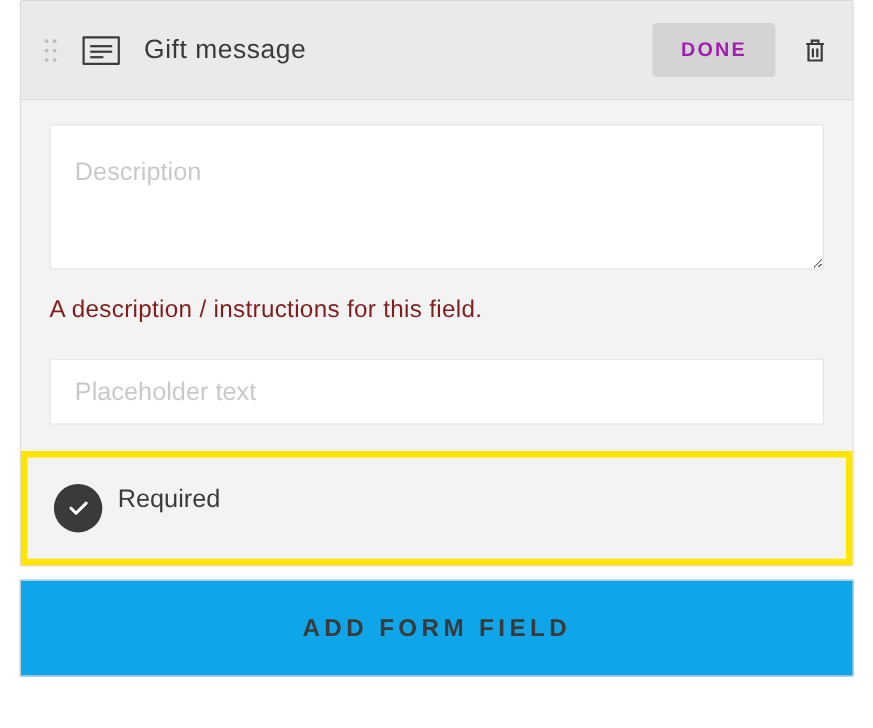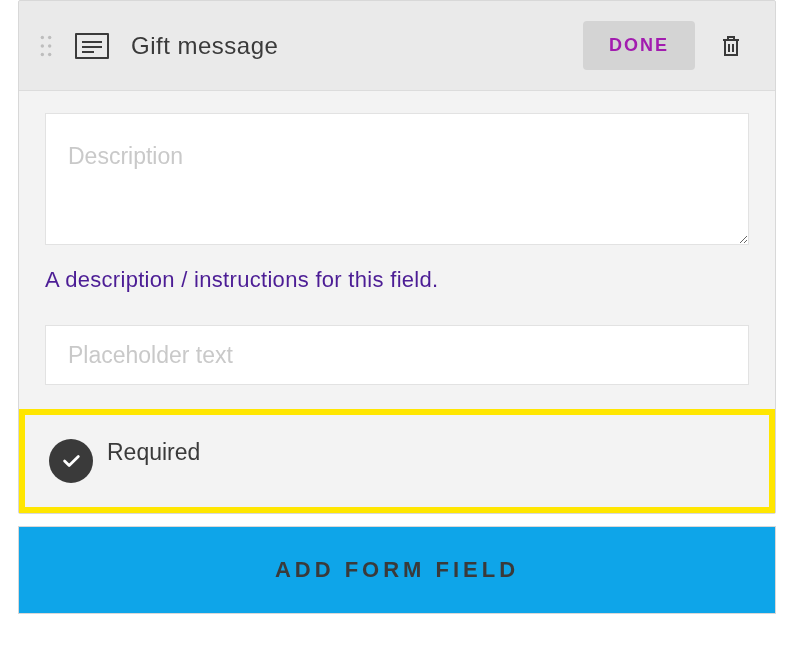--- a/index.html
+++ b/index.html
@@ -13,21 +13,21 @@
     padding: 0 18px 18px 18px;
   }
   .panel {
     background: #eaeaea;
     border: 1px solid #d8d8d8;
     border-radius: 2px;
   }
   .hdr {
     display: flex;
     align-items: center;
-    padding: 20px 30px 20px 20px;
+    padding: 20px 20px 20px 20px;
     gap: 22px;
   }
   .drag-handle {
     width: 14px; height: 22px;
     position: relative;
     color: #bdbdbd;
     cursor: grab;
   }
   .drag-handle svg { display:block; }
   .type-icon {
@@ -90,21 +90,21 @@
   .textarea {
     height: 132px;
     resize: both;
     line-height: 1.3;
   }
   .textbox::placeholder, .textarea::placeholder {
     color: #c9c9c9;
   }
   .help-text {
     font-size: 22px;
-    color: #4c1d95;
+    color: #7f1d1d;
     margin: 18px 0 32px 0;
     letter-spacing: 0.3px;
   }
   .textbox { height: 60px; }
   .highlight-wrap {
     margin-top: 24px;
     margin-left: -26px;
     margin-right: -26px;
   }
   .required-row {

